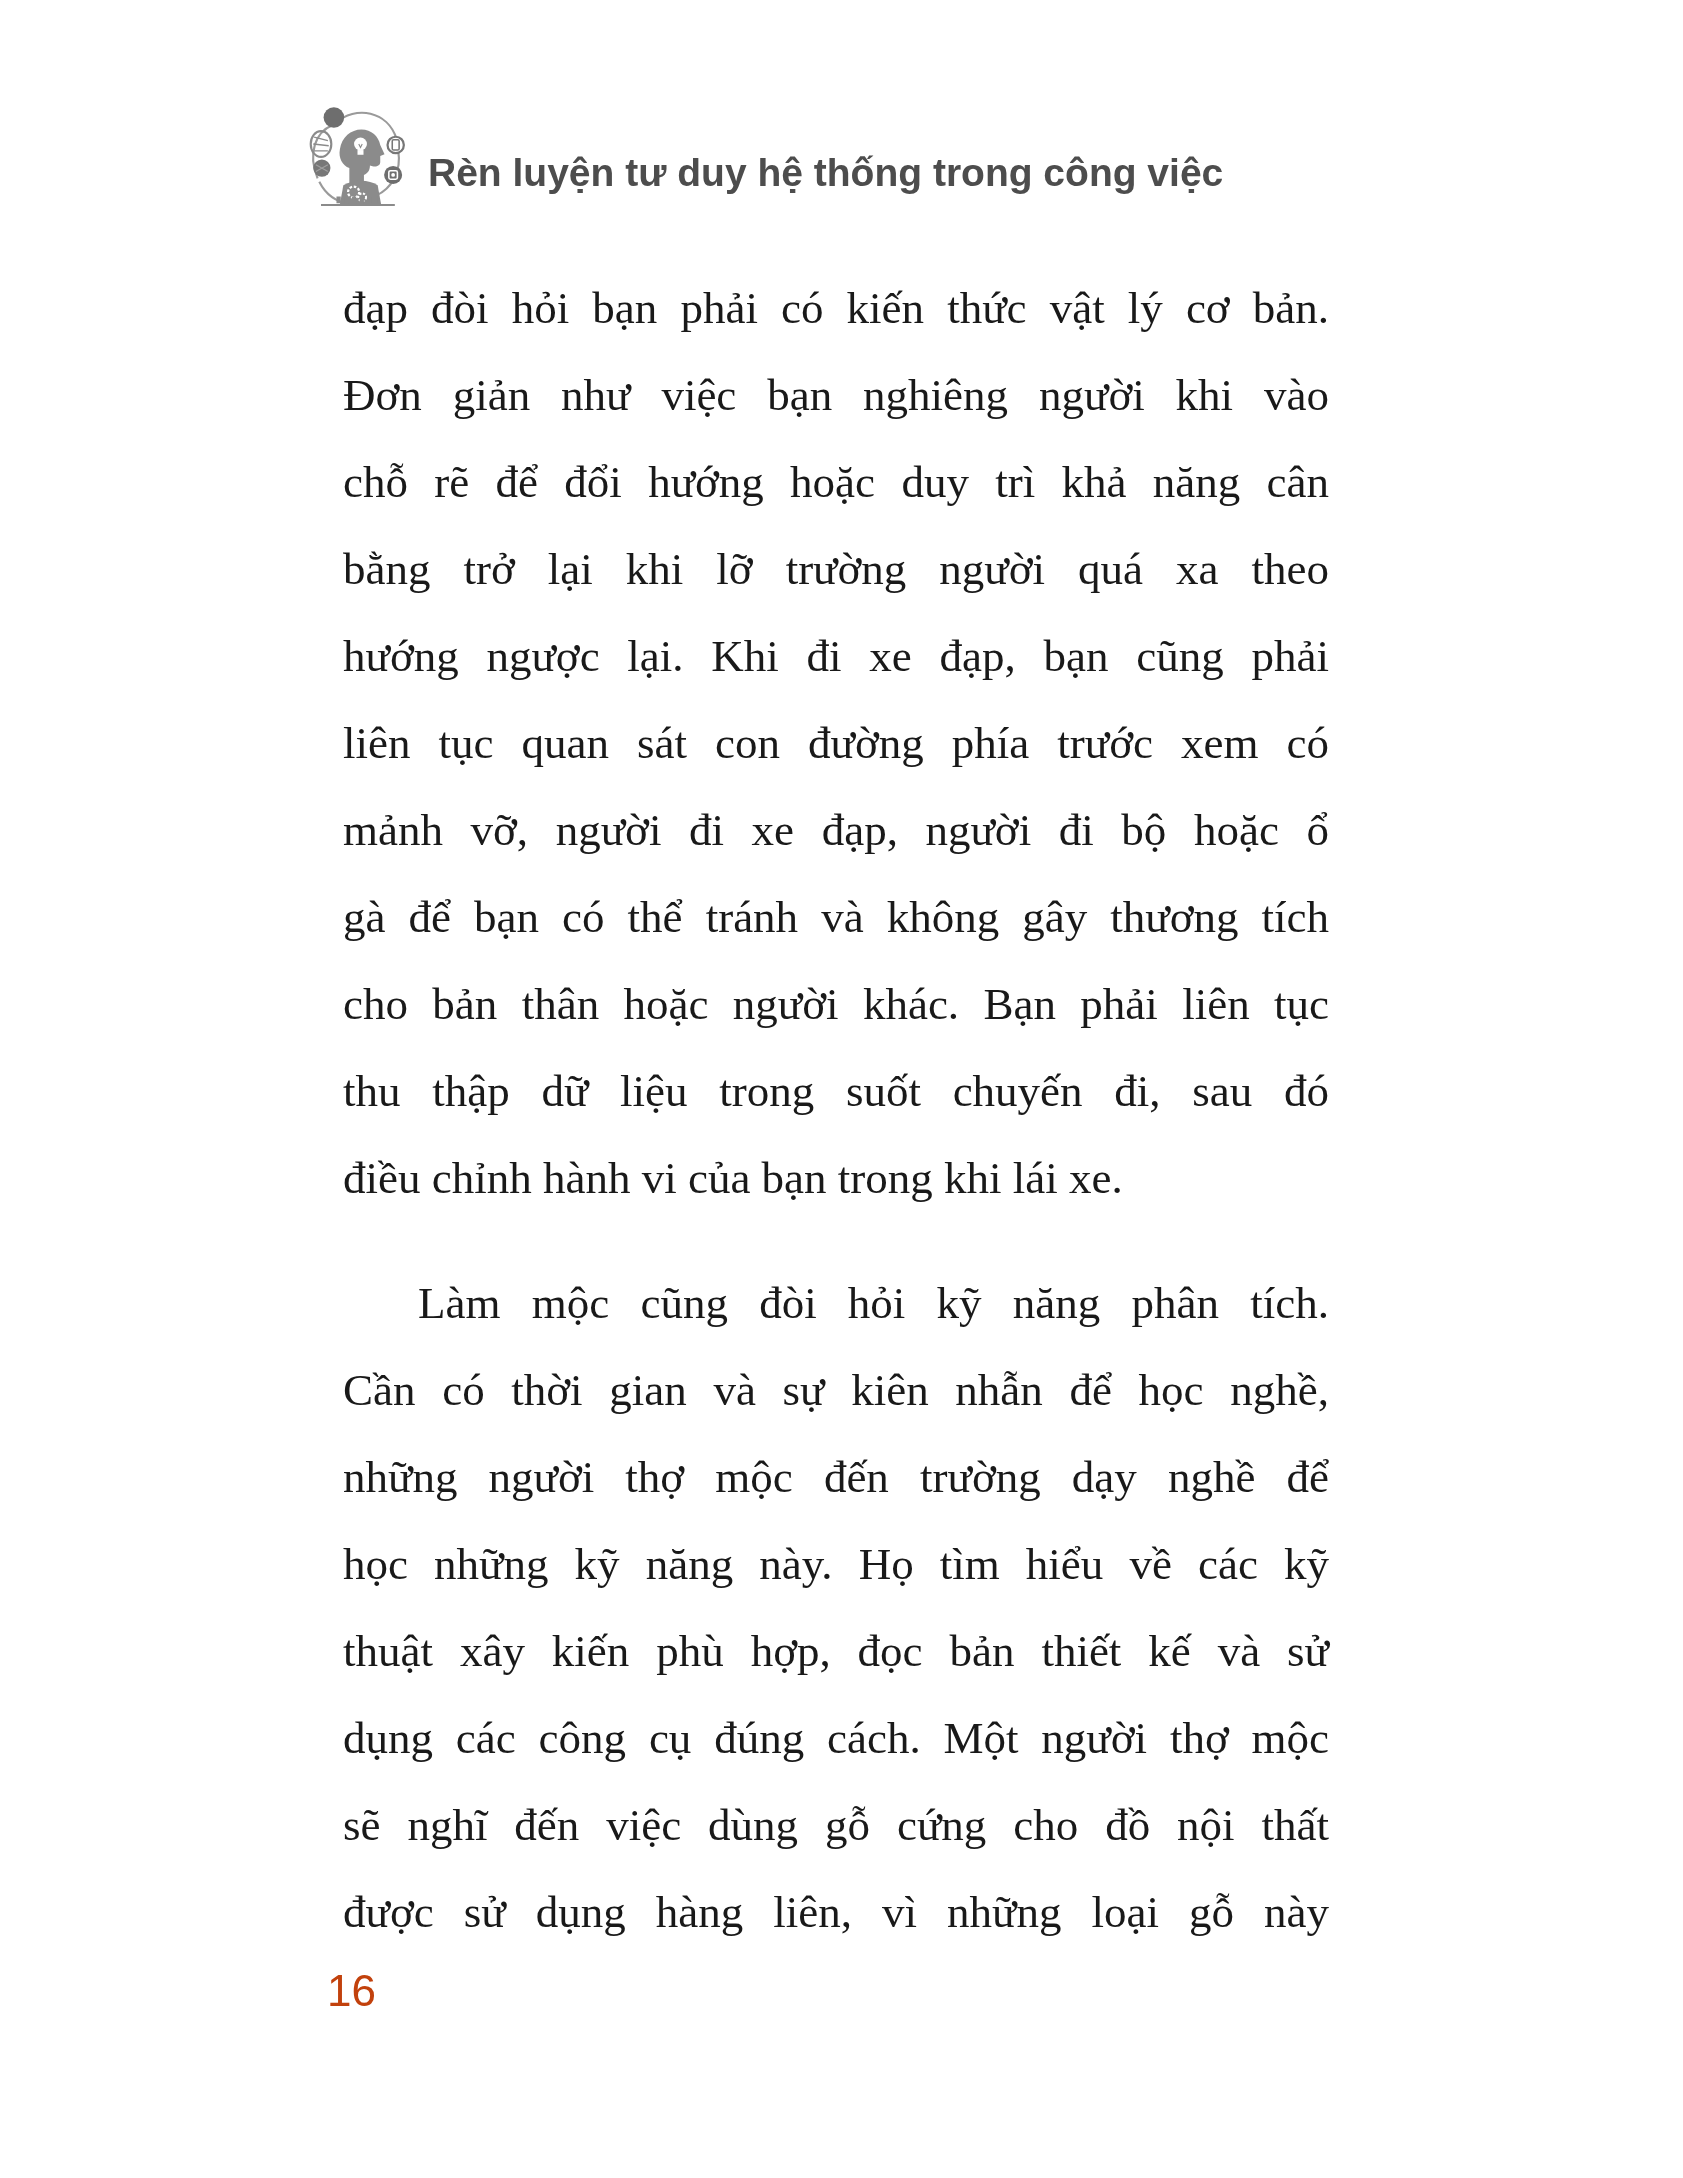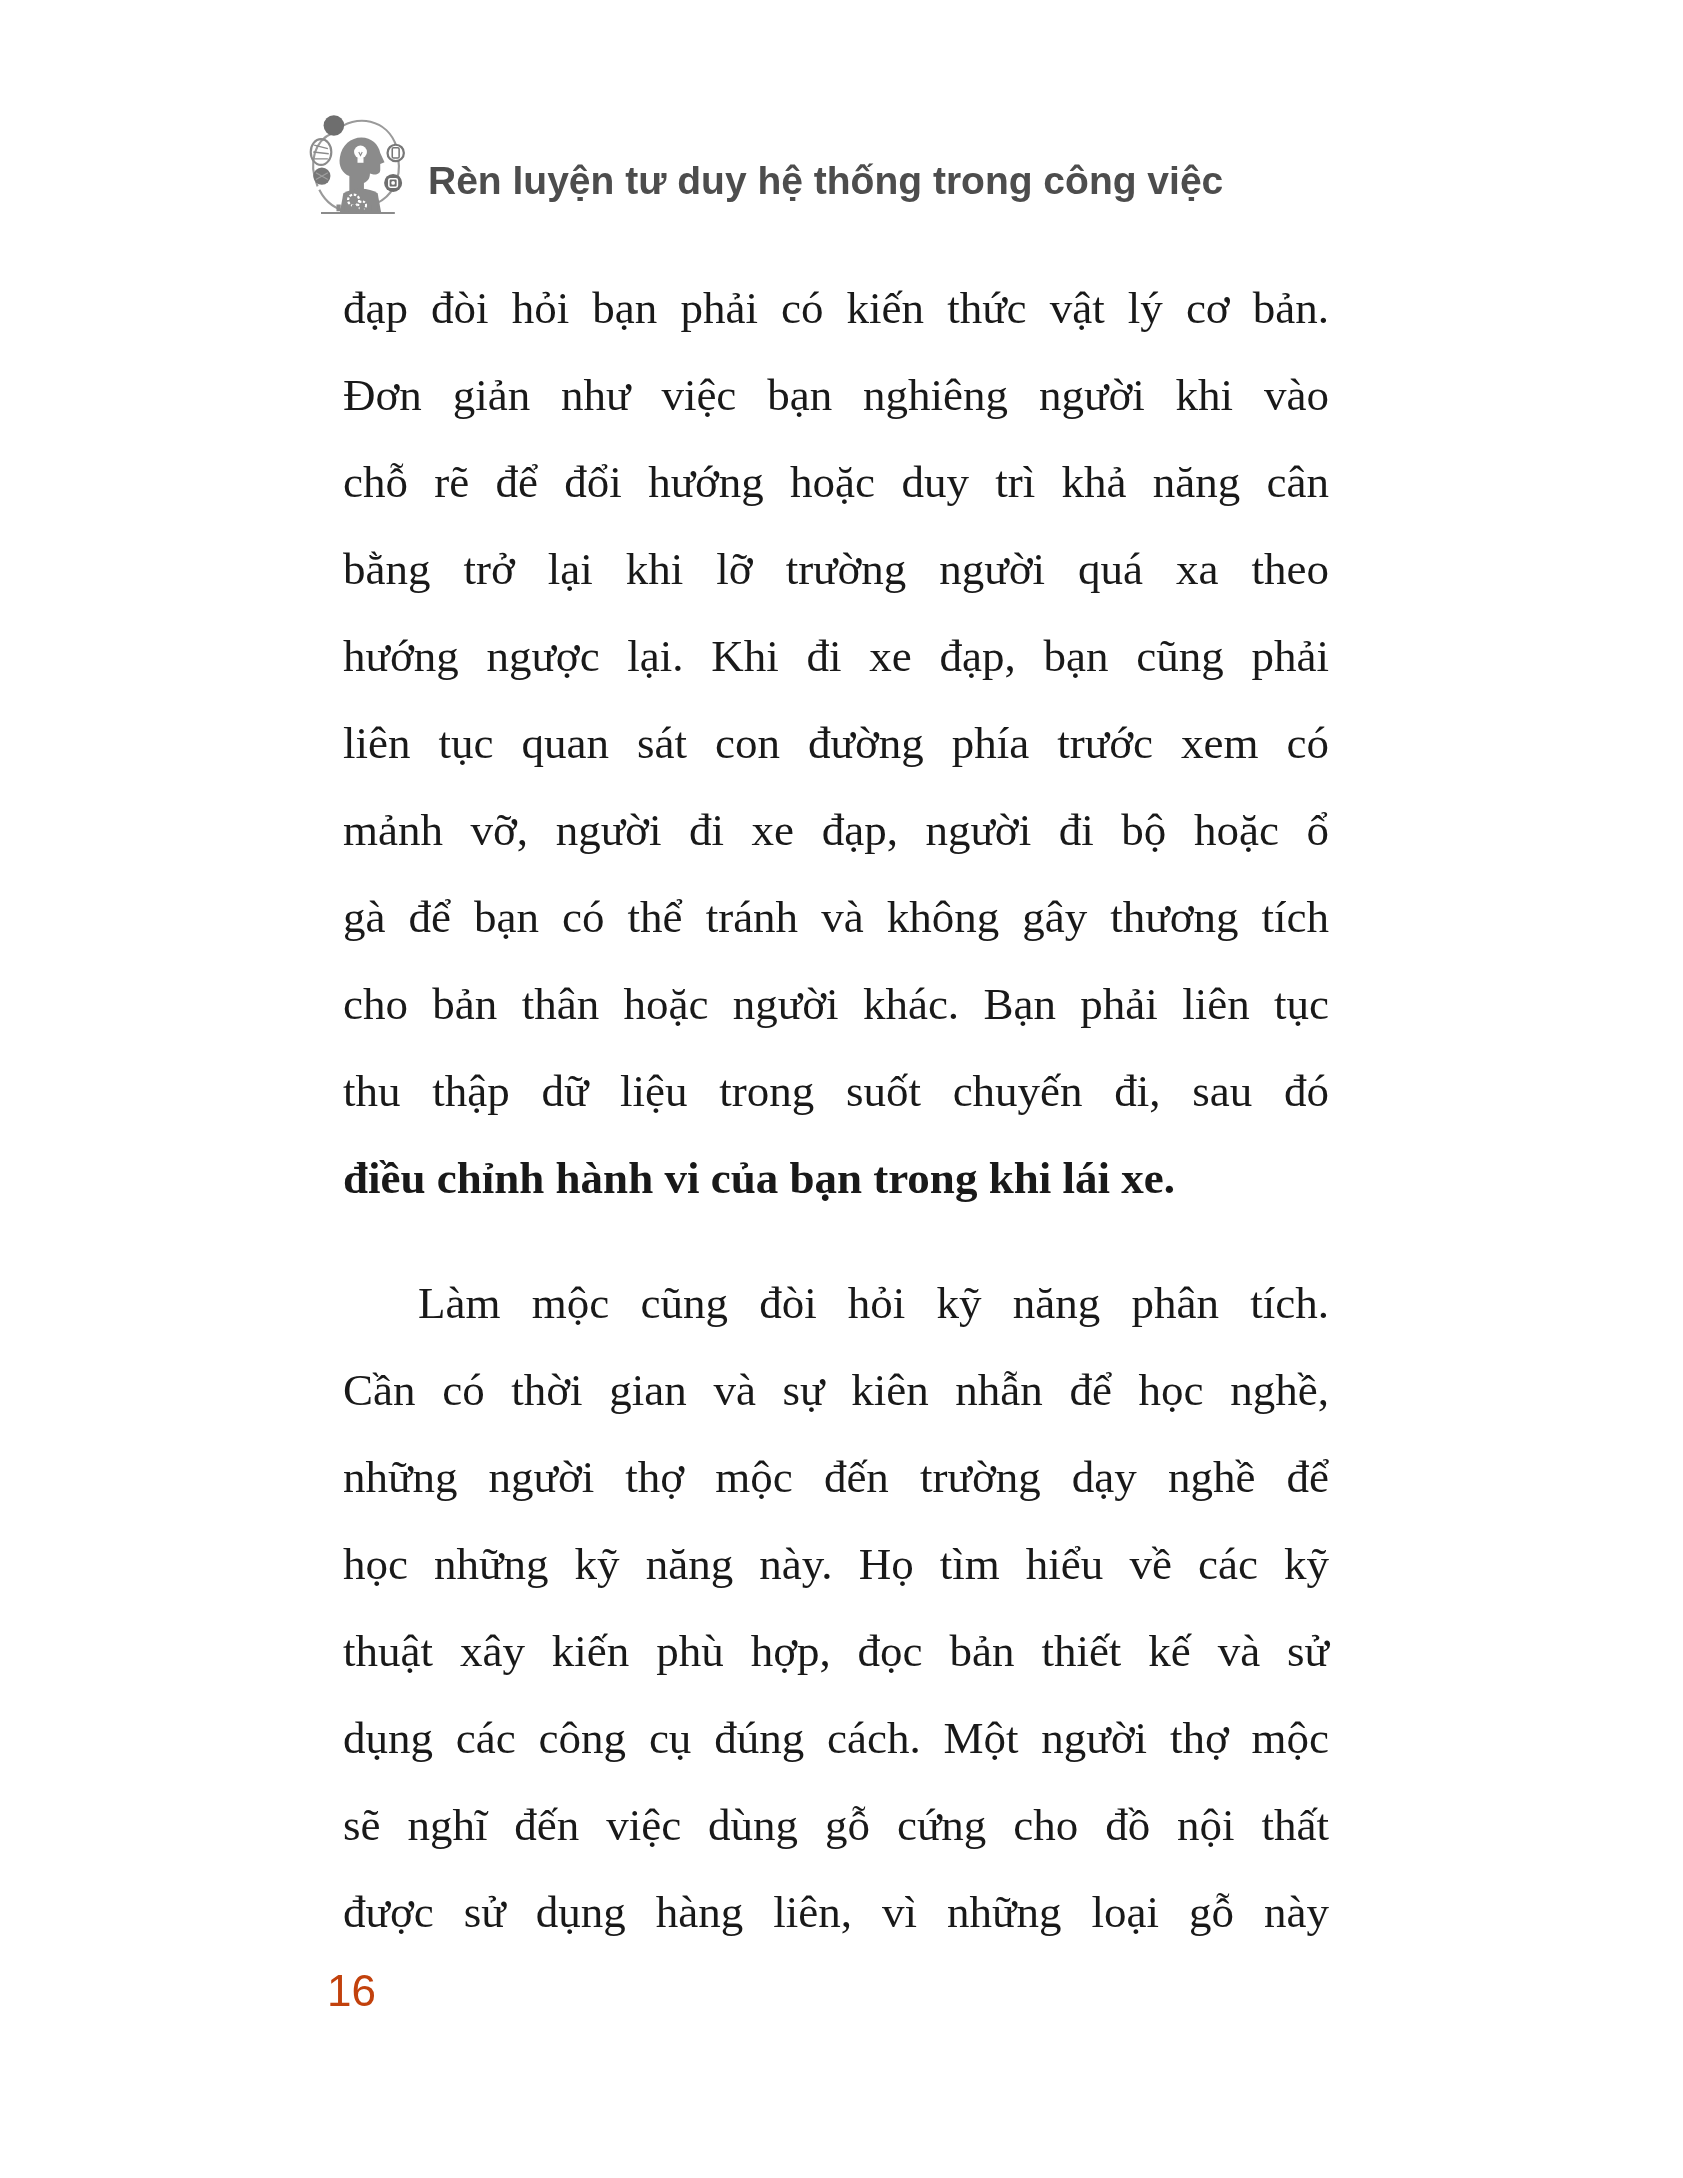--- a/index.html
+++ b/index.html
@@ -13,21 +13,21 @@
     height: 2178px;
     background: #ffffff;
     overflow: hidden;
     font-family: "Liberation Serif", "DejaVu Serif", serif;
   }
 
   
   .header {
     position: absolute;
     left: 309px;
-    top: 103px;
+    top: 95px;
     height: 129px;
     display: flex;
     align-items: center;
     gap: 16px;
   }
   .logo {
     width: 103px;
     height: 125px;
     flex: 0 0 auto;
   }
@@ -54,21 +54,20 @@
   .paragraph + .paragraph { margin-top: 38px; }
   .bodyline {
     line-height: 87px;
     height: 87px;
     text-align: justify;
     text-align-last: justify;
     white-space: normal;
   }
   .bodyline.endline {
     text-align-last: left;
-    font-weight: bold;
   }
   .bodyline.indent {
     padding-left: 75px;
   }
 
   
   .page-number {
     position: absolute;
     left: 327px;
     top: 1966px;

